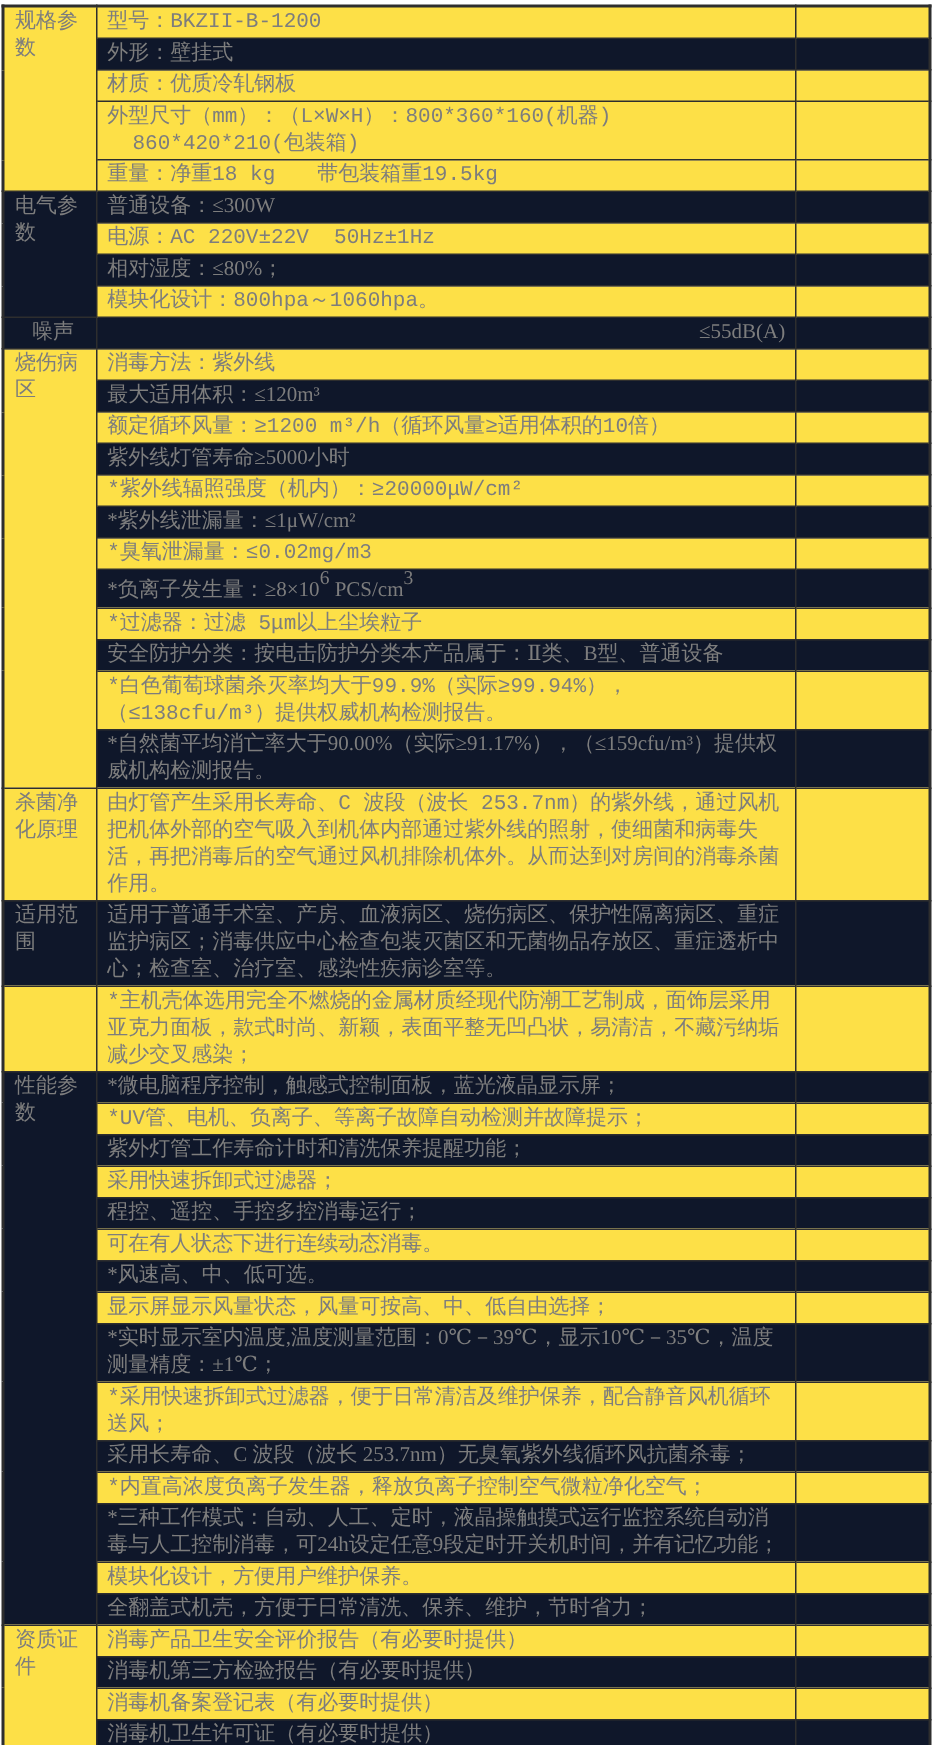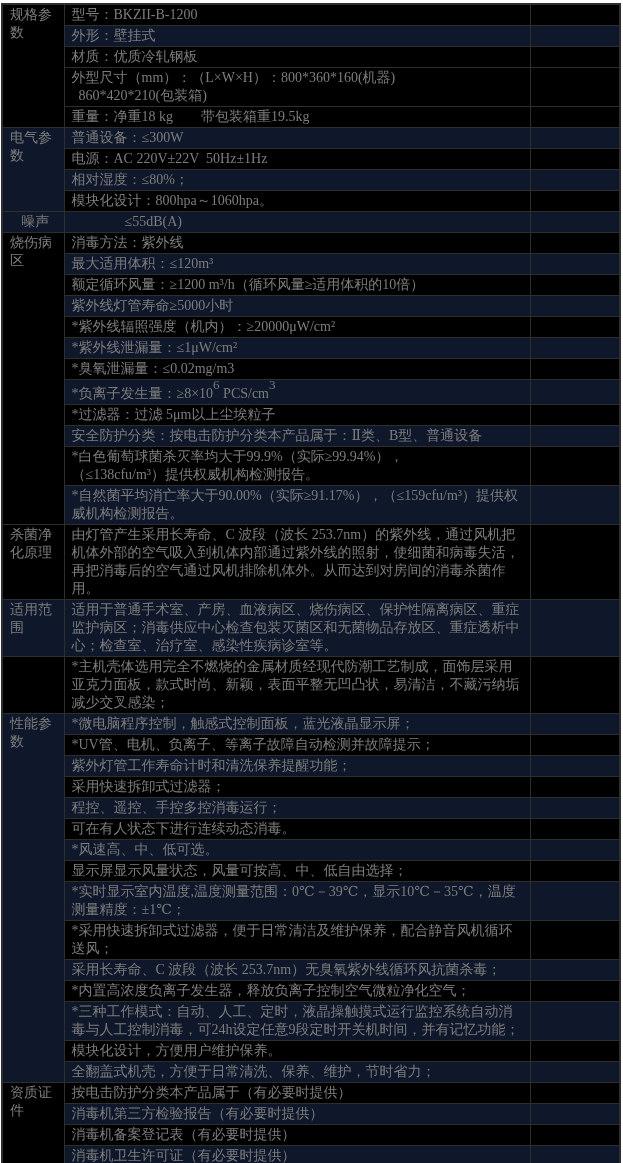--- a/index.html
+++ b/index.html
@@ -29,24 +29,24 @@
     box-sizing: border-box;
     word-break: break-all;
   }
   td.cat {
     width: 62px;
     padding: 1px 4px 1px 7px;
     background: #ffffff;
   }
   td.cat.cat-right { text-align: center; padding-right: 3px; }
   td.content { width: 466px; white-space: pre-wrap; }
-  td.content.indent { padding-left: 60px; }
+  td.content.indent { padding-left: 60px; text-align: right; }
   td.empty-col { width: 90px; }
   td.shaded { background: #0f172a; }
-  td.white { background: #000000; }
+  td.white { background: #fde047; font-family: Liberation Mono, monospace; }
   .sup {
     font-size: 13px;
     line-height: 1;
     vertical-align: super;
     position: relative;
     top: -3px;
   }
 </style>
 </head>
 <body>
@@ -219,21 +219,21 @@
         <tr>
           <td class="content white">模块化设计，方便用户维护保养。</td>
           <td class="empty-col white"></td>
         </tr>
         <tr>
           <td class="content shaded">全翻盖式机壳，方便于日常清洗、保养、维护，节时省力；</td>
           <td class="empty-col shaded"></td>
         </tr>
         <tr>
           <td class="cat white" rowspan="4">资质证件</td>
-          <td class="content white">按电击防护分类本产品属于（有必要时提供）</td>
+          <td class="content white">消毒产品卫生安全评价报告（有必要时提供）</td>
           <td class="empty-col white"></td>
         </tr>
         <tr>
           <td class="content shaded">消毒机第三方检验报告（有必要时提供）</td>
           <td class="empty-col shaded"></td>
         </tr>
         <tr>
           <td class="content white">消毒机备案登记表（有必要时提供）</td>
           <td class="empty-col white"></td>
         </tr>

